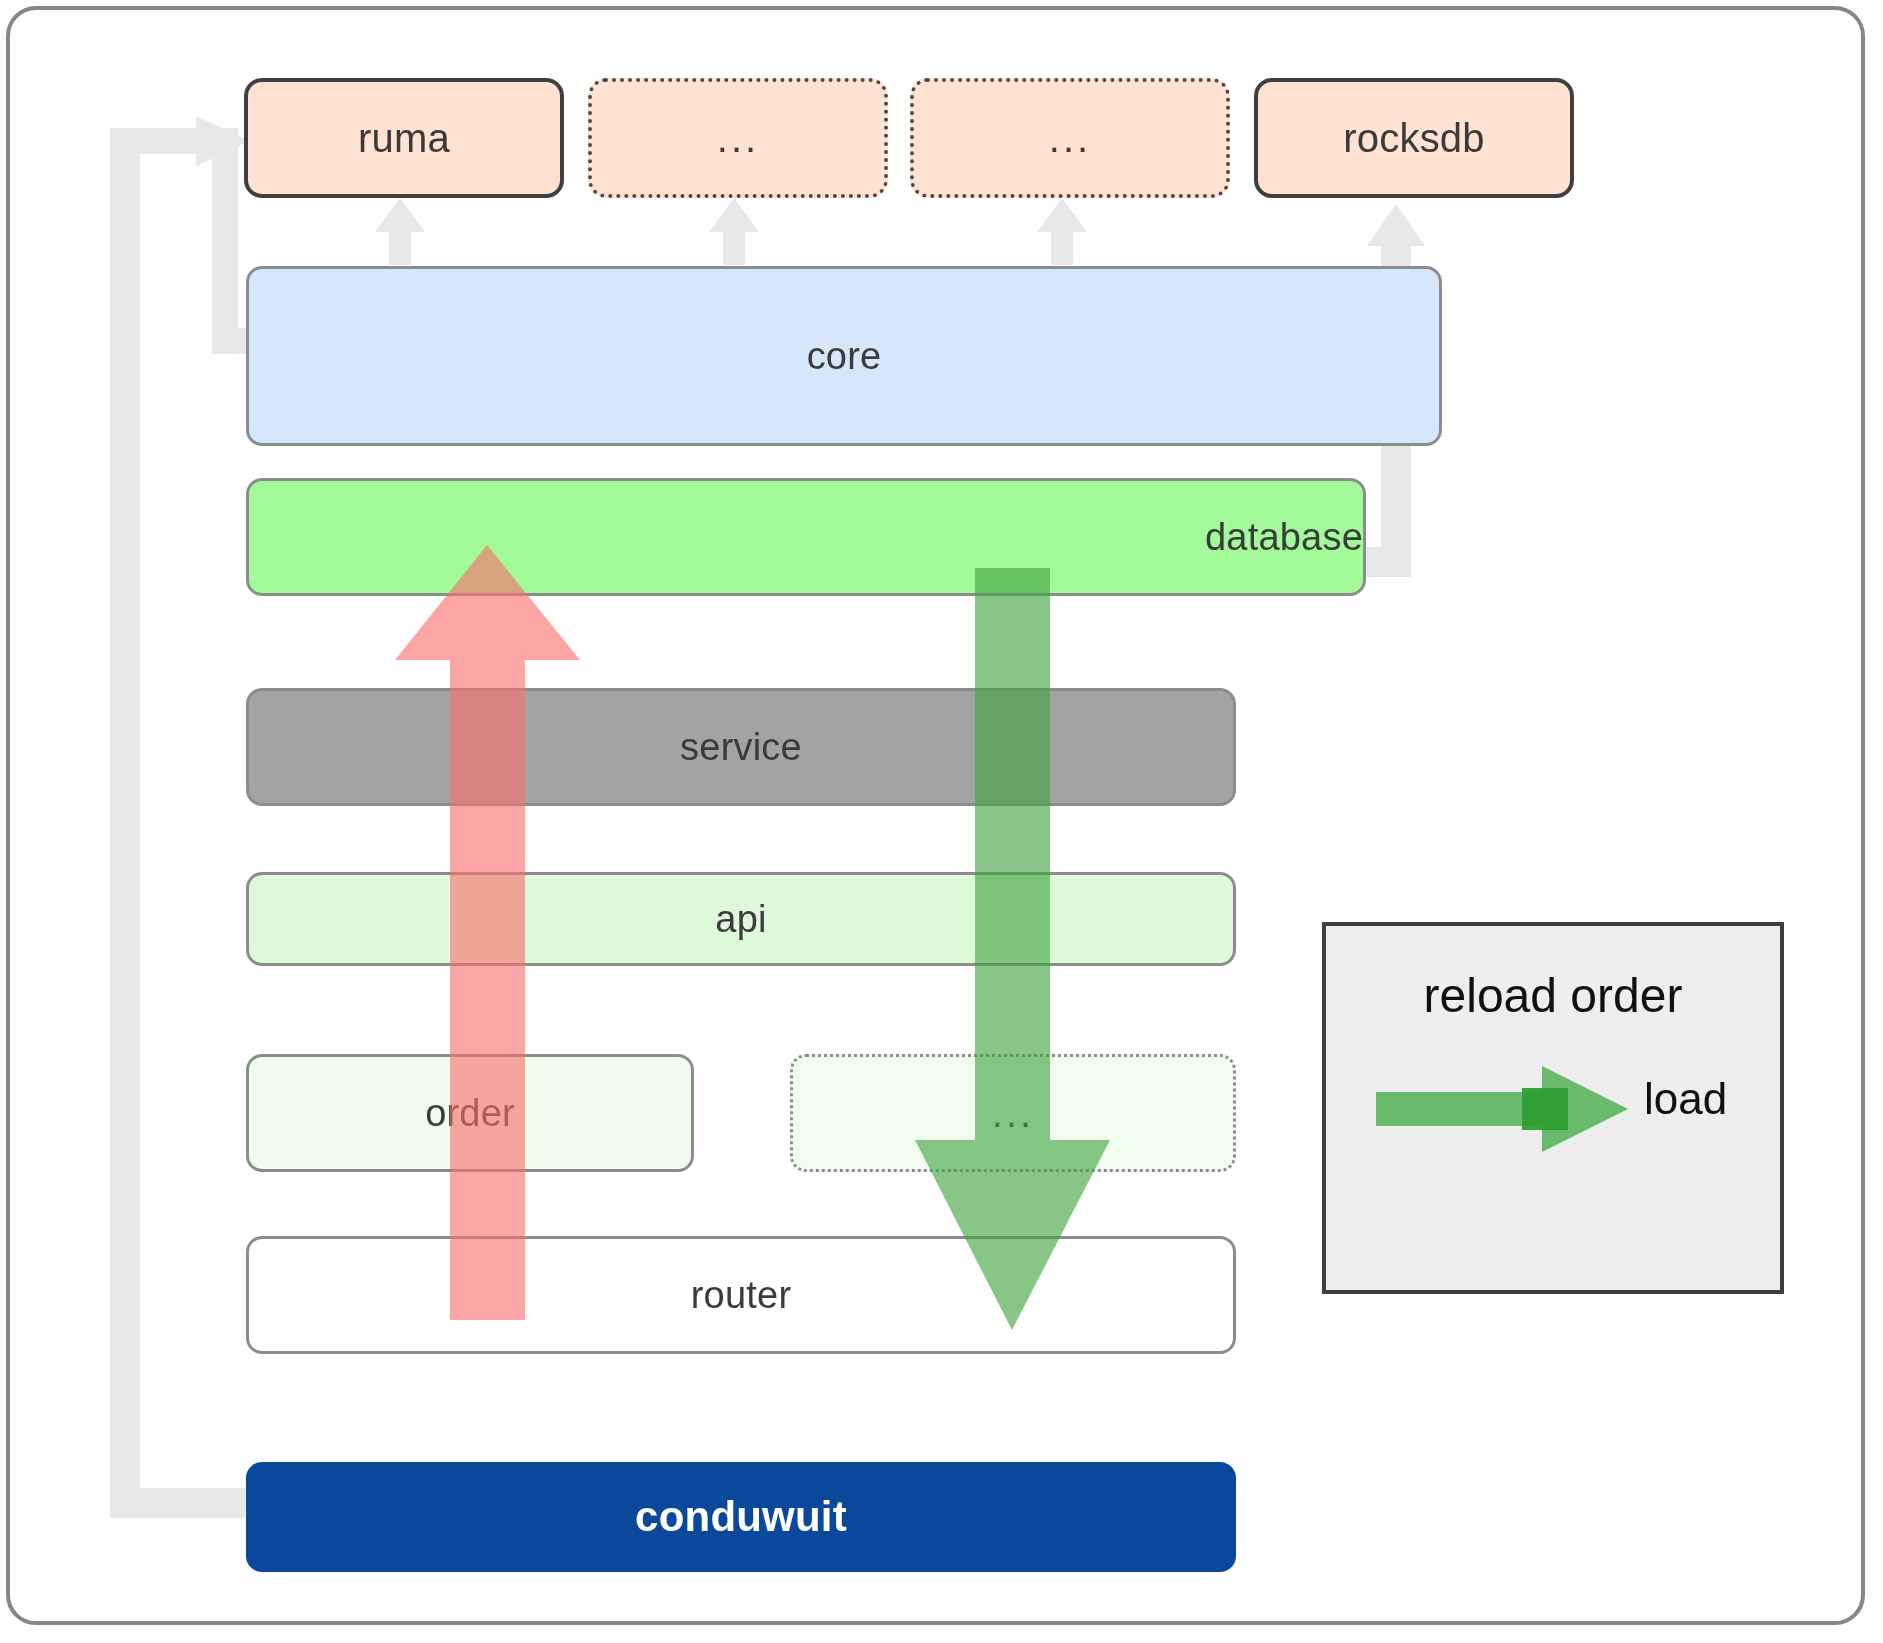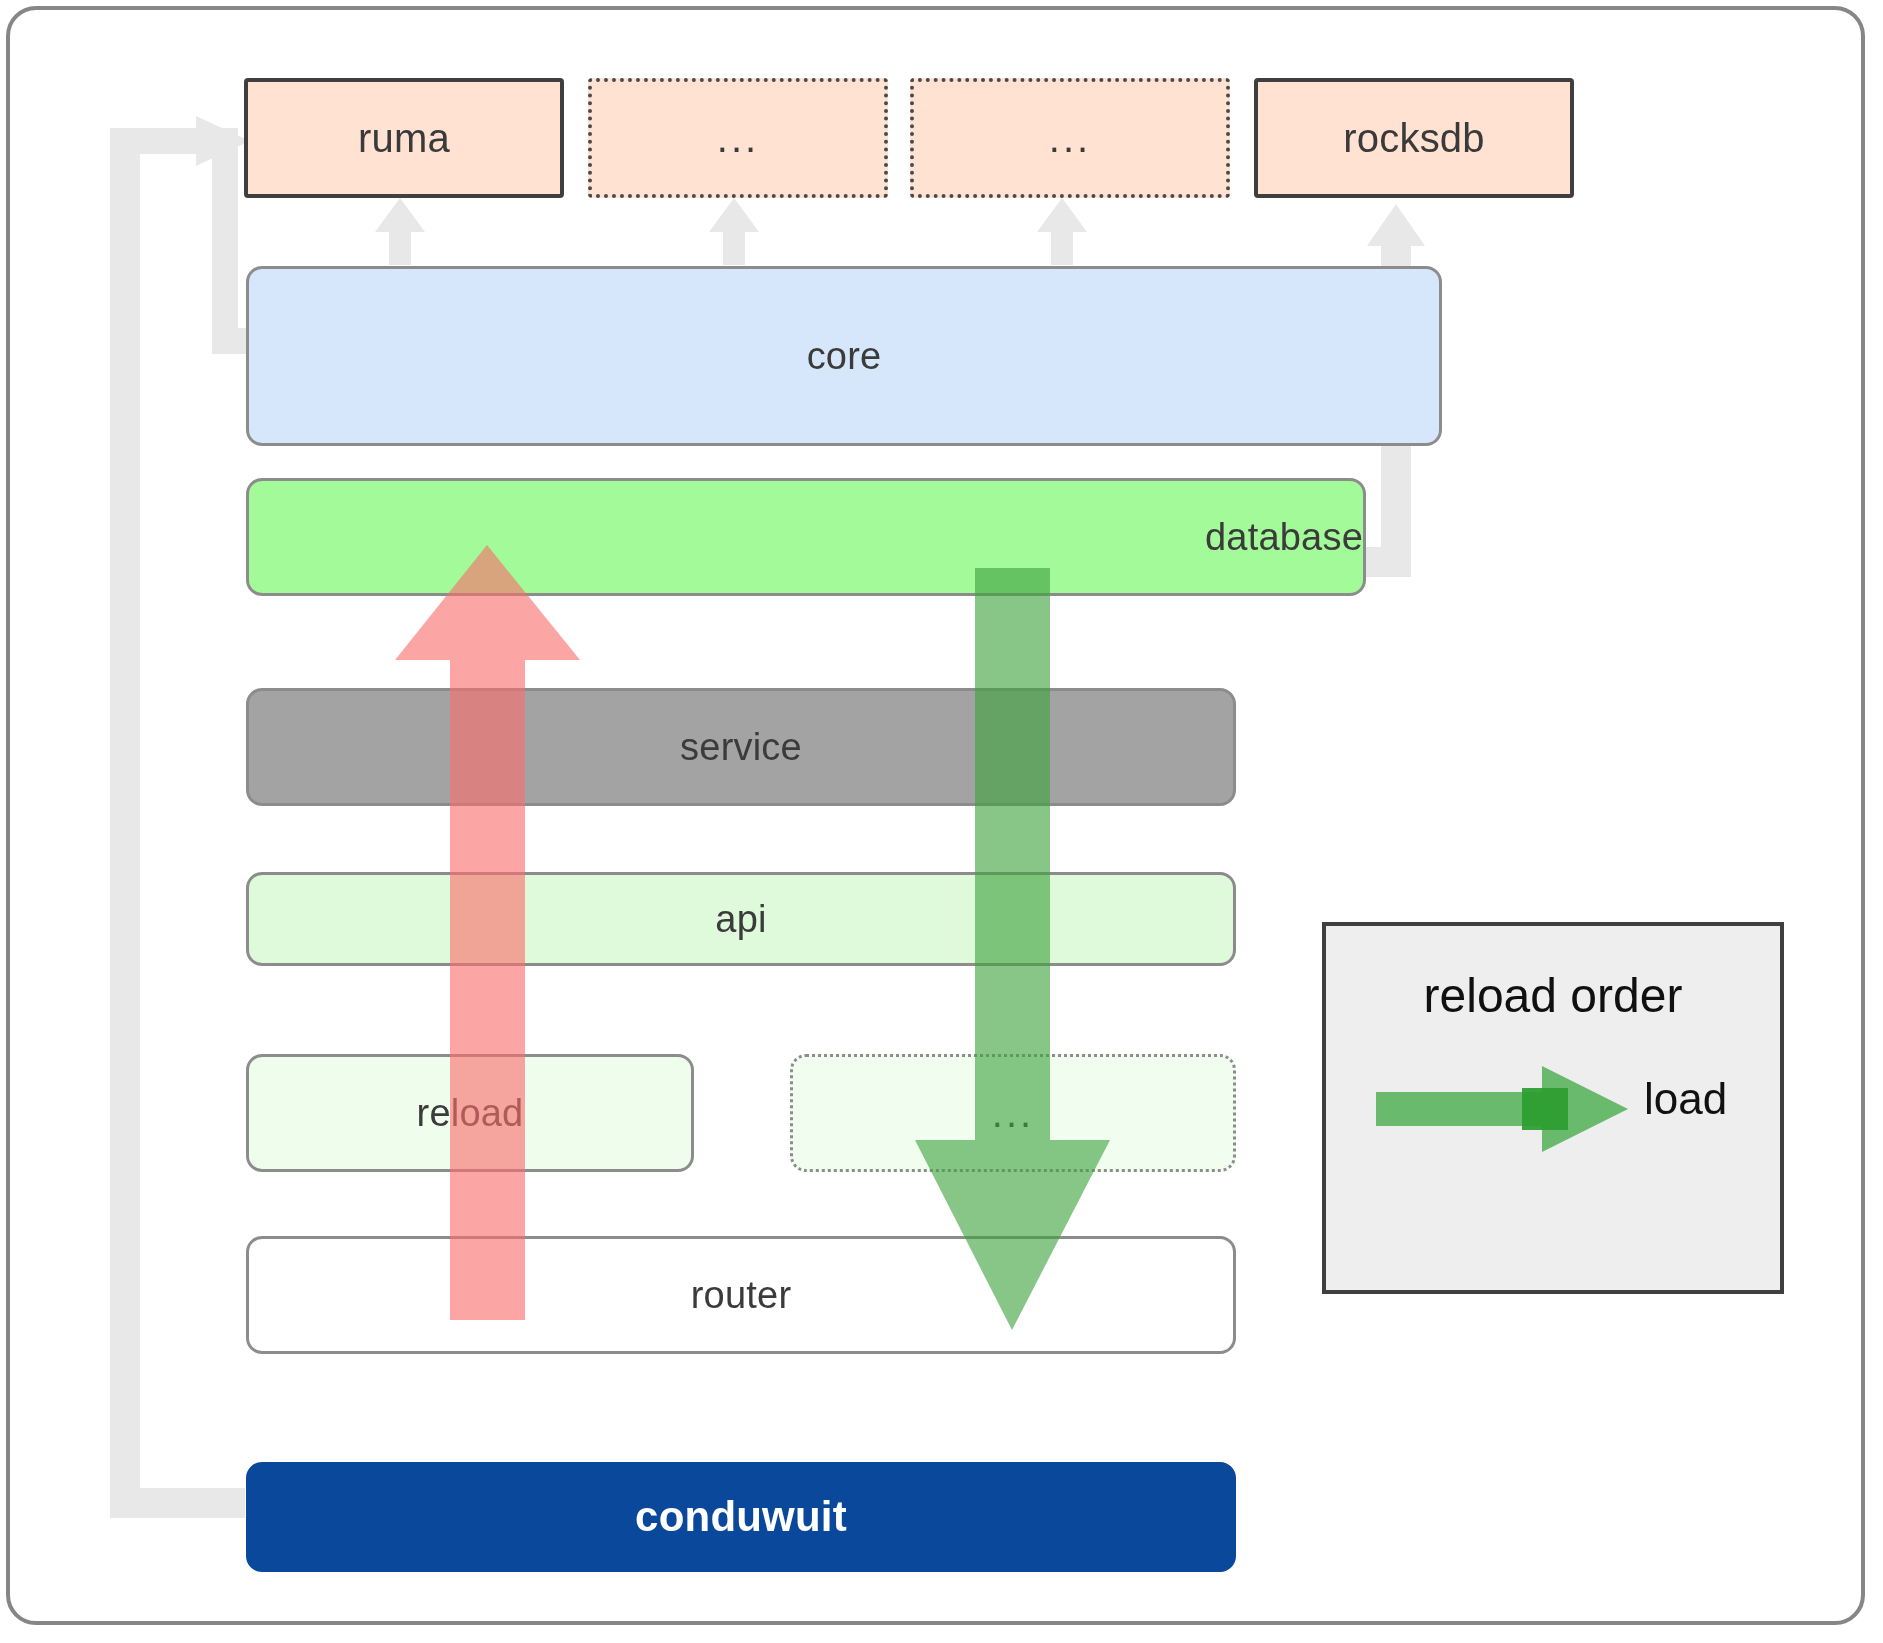--- a/index.html
+++ b/index.html
@@ -25,21 +25,21 @@
     display:flex;align-items:center;justify-content:center;
     border-radius:14px;
     font-size:38px;
     color:#3b3b3b;
     letter-spacing:.2px;
   }
   
   .crate{
     background:#ffe2d1;
     border:4px solid #3f3f3f;
-    border-radius:4px;
+    border-radius:18px;
   }
   .crate.dotted{border:4px dotted #4a4a4a;}
   .crate .lbl{font-size:40px;color:#3a3a3a;}
   .dots{font-size:40px;letter-spacing:3px;color:#3a3a3a;line-height:0.5;}
 
   
   .layer{border:3px solid #8c8c8c;border-radius:16px;}
   .layer-core{background:#d6e7fb;}
   .layer-database{background:#a2fa98;}
   .layer-service{background:#a3a3a3;}
@@ -147,21 +147,21 @@
 
   <div class="node layer layer-service" style="left:246px;top:688px;width:990px;height:118px;">
     <span>service</span>
   </div>
 
   <div class="node layer layer-api" style="left:246px;top:872px;width:990px;height:94px;">
     <span>api</span>
   </div>
 
   <div class="node layer layer-admin" style="left:246px;top:1054px;width:448px;height:118px;">
-    <span>reload</span>
+    <span>order</span>
   </div>
 
   <div class="node layer layer-extra" style="left:790px;top:1054px;width:446px;height:118px;">
     <span class="dots">...</span>
   </div>
 
   <div class="node layer layer-router" style="left:246px;top:1236px;width:990px;height:118px;">
     <span>router</span>
   </div>
 

